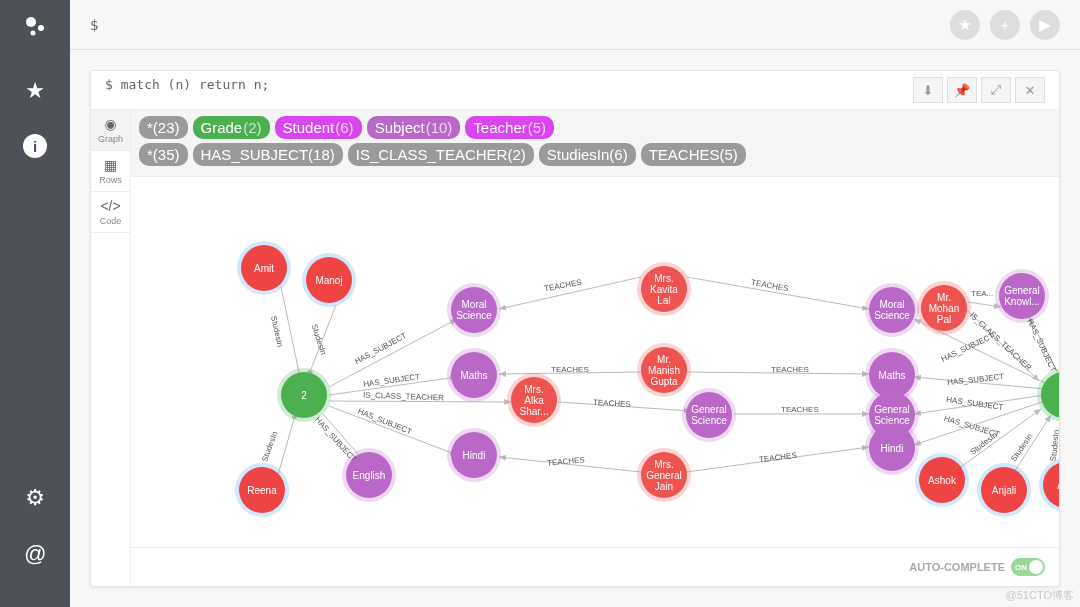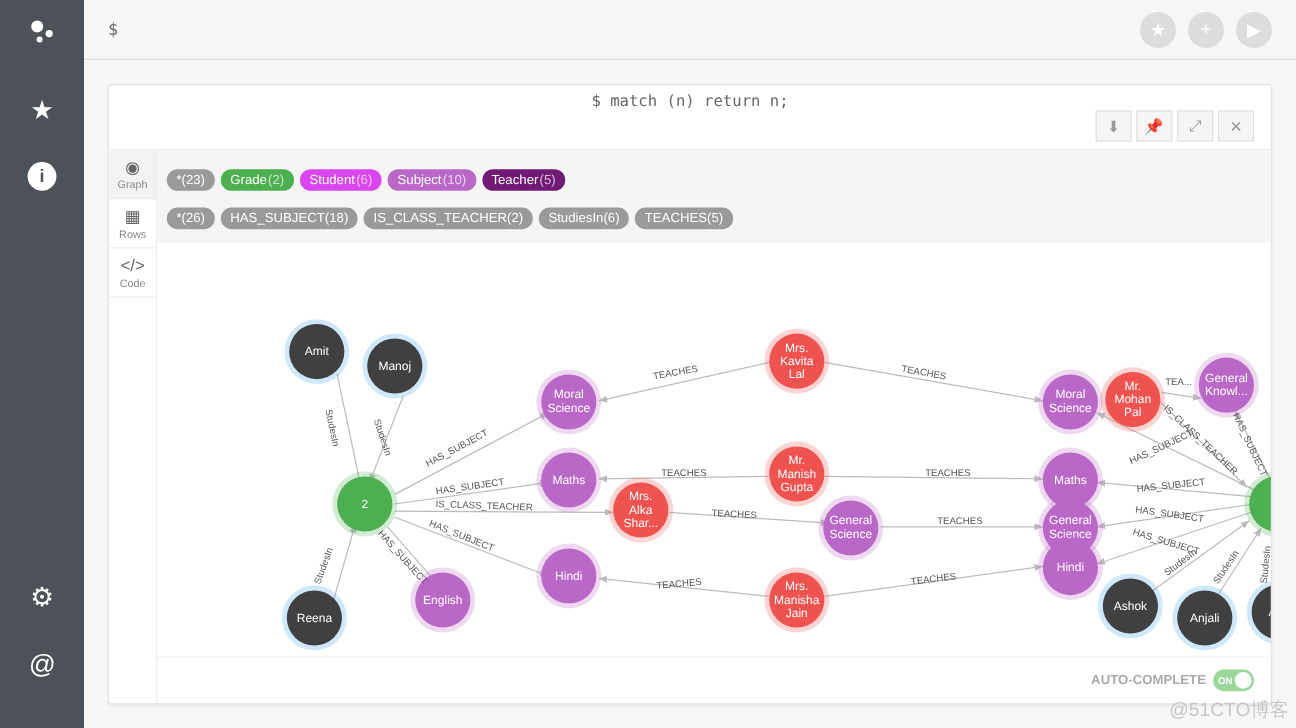--- a/index.html
+++ b/index.html
@@ -7,48 +7,48 @@
   .sidebar { position: absolute; left: 0; top: 0; width: 70px; height: 607px; background: #4d5258; display: flex; flex-direction: column; align-items: center; padding-top: 15px; }
   .sidebar .logo { color: #fff; margin-bottom: 35px; }
   .sidebar .nav-icon { color: #fff; margin-bottom: 30px; font-size: 22px; cursor: pointer; }
   .sidebar .bottom { position: absolute; bottom: 10px; display: flex; flex-direction: column; align-items: center; }
   .topbar { position: absolute; left: 70px; top: 0; right: 0; height: 50px; background: #f7f7f7; border-bottom: 1px solid #e0e0e0; display: flex; align-items: center; padding: 0 20px; }
   .topbar .prompt { font-family: Menlo, monospace; color: #666; font-size: 14px; }
   .topbar .right-btns { margin-left: auto; display: flex; gap: 10px; }
   .circ-btn { width: 30px; height: 30px; border-radius: 50%; background: #ddd; display: flex; align-items: center; justify-content: center; color: #fff; font-size: 15px; cursor: pointer; }
   .workarea { position: absolute; left: 70px; top: 50px; right: 0; bottom: 0; background: #f7f7f7; padding: 20px; }
   .card { background: #fff; border: 1px solid #e5e5e5; border-radius: 3px; height: 100%; display: flex; flex-direction: column; box-shadow: 0 1px 3px rgba(0,0,0,0.07); }
-  .card-header { display: flex; align-items: center; border-bottom: 1px solid #eee; padding: 6px 14px; flex-direction: column; }
+  .card-header { display: flex; border-bottom: 1px solid #eee; padding: 6px 14px; }
   .card-header .cmd { font-family: Menlo, monospace; font-size: 13px; color: #666; }
   .card-header .actions { margin-left: auto; display: flex; gap: 4px; }
   .card-header .actions .ab { width: 30px; height: 26px; background: #f5f5f5; border: 1px solid #e0e0e0; display: flex; align-items: center; justify-content: center; color: #999; cursor: pointer; font-size: 13px; }
   .card-body { flex: 1; display: flex; min-height: 0; }
   .view-tabs { width: 40px; border-right: 1px solid #eee; display: flex; flex-direction: column; }
   .vt { padding: 6px 2px; text-align: center; font-size: 9px; color: #888; border-bottom: 1px solid #eee; cursor: pointer; }
   .vt.active { background: #f3f3f3; }
   .vt .ic { font-size: 14px; display: block; margin-bottom: 2px; color: #666; }
   .graph-wrap { flex: 1; display: flex; flex-direction: column; min-height: 0; }
   .chips { padding: 6px 8px; background: #f5f5f5; border-bottom: 1px solid #eee; }
   .chip-row { display: flex; flex-wrap: wrap; gap: 5px; margin-bottom: 4px; }
-  .chip { font-size: 11px; padding: 3px 8px; border-radius: 10px; color: #fff; cursor: pointer; margin-top: 10px; }
+  .chip { font-size: 15px; padding: 3px 8px; border-radius: 10px; color: #fff; cursor: pointer; }
   .chip.gray { background: #9a9a9a; }
   .chip .ct { opacity: 0.7; margin-left: 1px; }
   .canvas { flex: 1; position: relative; background: #fff; overflow: hidden; }
   .node { position: absolute; border-radius: 50%; display: flex; align-items: center; justify-content: center; text-align: center; font-size: 10px; color: #fff; padding: 3px; line-height: 1.1; }
   .n-green { background: #4caf50; width: 46px; height: 46px; box-shadow: 0 0 0 4px rgba(76,175,80,0.25); }
-  .n-blue { background: #404040; width: 46px; height: 46px; box-shadow: 0 0 0 4px rgba(66,165,245,0.25); text-align: center; }
+  .n-blue { background: #ef4444; width: 46px; height: 46px; box-shadow: 0 0 0 4px rgba(66,165,245,0.25); text-align: center; }
   .n-purple { background: #ba68c8; width: 46px; height: 46px; box-shadow: 0 0 0 4px rgba(186,104,200,0.25); }
   .n-red { background: #ef5350; width: 46px; height: 46px; box-shadow: 0 0 0 4px rgba(239,83,80,0.25); }
   .edge-label { position: absolute; font-size: 8px; color: #555; background: transparent; transform-origin: center; white-space: nowrap; }
   .footer { border-top: 1px solid #eee; padding: 10px 14px; font-size: 12px; color: #888; display: flex; align-items: center; }
   .footer .auto { margin-left: auto; font-size: 11px; font-weight: bold; color: #aaa; display: flex; align-items: center; gap: 6px; }
   .toggle { width: 34px; height: 18px; background: #9ad89a; border-radius: 9px; position: relative; font-size: 8px; color: #fff; display: flex; align-items: center; padding-left: 4px; font-weight: bold; }
   .toggle::after { content: ""; position: absolute; right: 2px; top: 2px; width: 14px; height: 14px; background: #fff; border-radius: 50%; }
   svg.edges { position: absolute; left: 0; top: 0; width: 100%; height: 100%; pointer-events: none; }
-  .watermark { position: absolute; right: 6px; bottom: 4px; font-size: 16px; color: #bbb; opacity: 0.8; }
+  .watermark { position: absolute; right: 6px; bottom: 4px; font-size: 11px; color: #bbb; opacity: 0.8; }
 </style>
 </head>
 <body>
 
 <div class="sidebar">
   <div class="logo">
     <svg width="24" height="24" viewBox="0 0 24 24">
         <circle cx="8" cy="7" r="5" fill="#fff"></circle>
         <circle cx="18" cy="13" r="3" fill="#fff"></circle>
         <circle cx="10" cy="18" r="2.5" fill="#fff"></circle>
@@ -88,24 +88,24 @@
         <div class="vt"><span class="ic">▦</span><span>Rows</span></div>
         <div class="vt"><span class="ic">&lt;/&gt;</span><span>Code</span></div>
       </div>
       <div class="graph-wrap">
         <div class="chips">
           <div class="chip-row">
             <span class="chip gray">*(23)</span>
             <span class="chip" style="background:#4caf50"><span>Grade</span><span class="ct">(2)</span></span>
             <span class="chip" style="background:#d946ef"><span>Student</span><span class="ct">(6)</span></span>
             <span class="chip" style="background:#ba68c8"><span>Subject</span><span class="ct">(10)</span></span>
-            <span class="chip" style="background:#701a75"><span>Teacher</span><span class="ct">(5)</span></span>
+            <span class="chip" style="background:#d946ef"><span>Teacher</span><span class="ct">(5)</span></span>
           </div>
           <div class="chip-row">
-            <span class="chip gray">*(26)</span>
+            <span class="chip gray">*(35)</span>
             <span class="chip gray">HAS_SUBJECT(18)</span>
             <span class="chip gray">IS_CLASS_TEACHER(2)</span>
             <span class="chip gray">StudiesIn(6)</span>
             <span class="chip gray">TEACHES(5)</span>
           </div>
         </div>
         <div class="canvas">
           <svg class="edges">
             <defs>
                 <marker id="ah" markerWidth="8" markerHeight="8" refX="7" refY="3" orient="auto">
@@ -146,24 +146,24 @@
 
           <div class="node n-green" style="left:150px;top:195px">2</div>
           <div class="node n-blue" style="left:110px;top:68px">Amit</div>
           <div class="node n-blue" style="left:175px;top:80px">Manoj</div>
           <div class="node n-blue" style="left:108px;top:290px">Reena</div>
           <div class="node n-purple" style="left:320px;top:110px">Moral Science</div>
           <div class="node n-purple" style="left:320px;top:175px">Maths</div>
           <div class="node n-purple" style="left:320px;top:255px">Hindi</div>
           <div class="node n-purple" style="left:215px;top:275px">English</div>
           <div class="node n-purple" style="left:555px;top:215px">General Science</div>
-          <div class="node n-red" style="left:510px;top:76px">Mrs. Kavita Lal</div>
+          <div class="node n-red" style="left:510px;top:89px">Mrs. Kavita Lal</div>
           <div class="node n-red" style="left:510px;top:170px">Mr. Manish Gupta</div>
           <div class="node n-red" style="left:380px;top:200px">Mrs. Alka Shar...</div>
-          <div class="node n-red" style="left:510px;top:275px">Mrs. Manisha Jain</div>
+          <div class="node n-red" style="left:510px;top:275px">Mrs. General Jain</div>
 
           <div class="node n-green" style="left:910px;top:195px">3</div>
           <div class="node n-purple" style="left:738px;top:110px">Moral Science</div>
           <div class="node n-purple" style="left:738px;top:175px">Maths</div>
           <div class="node n-purple" style="left:738px;top:215px">General Science</div>
           <div class="node n-purple" style="left:738px;top:248px">Hindi</div>
           <div class="node n-purple" style="left:868px;top:96px">General Knowl...</div>
 
           <div class="node n-red" style="left:790px;top:108px">Mr. Mohan Pal</div>
           <div class="node n-blue" style="left:788px;top:280px">Ashok</div>

